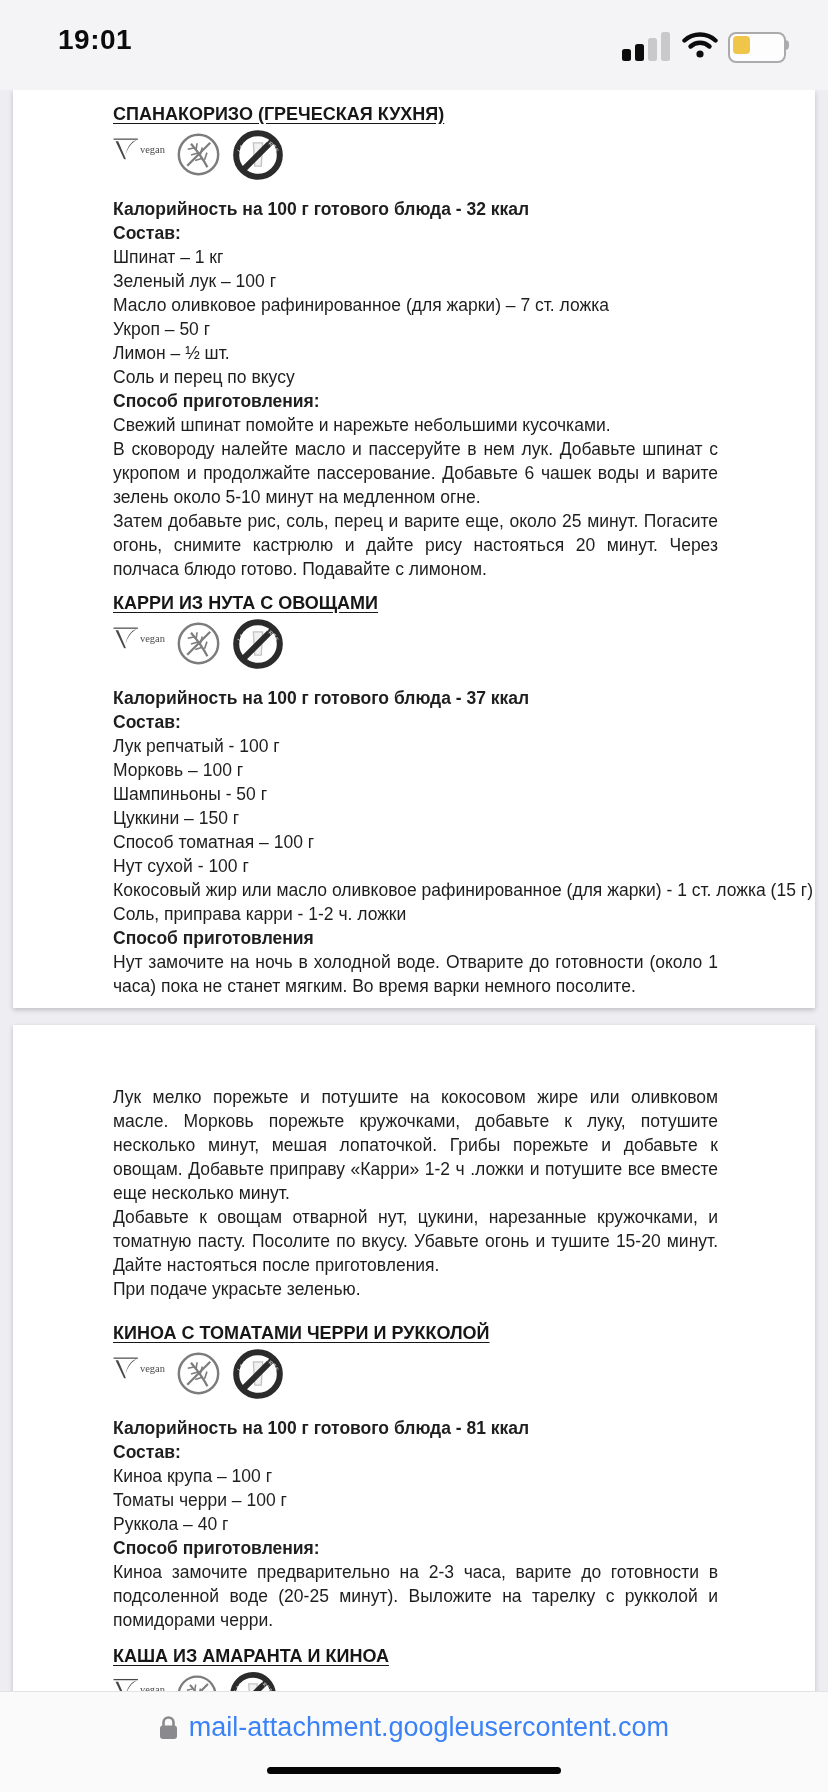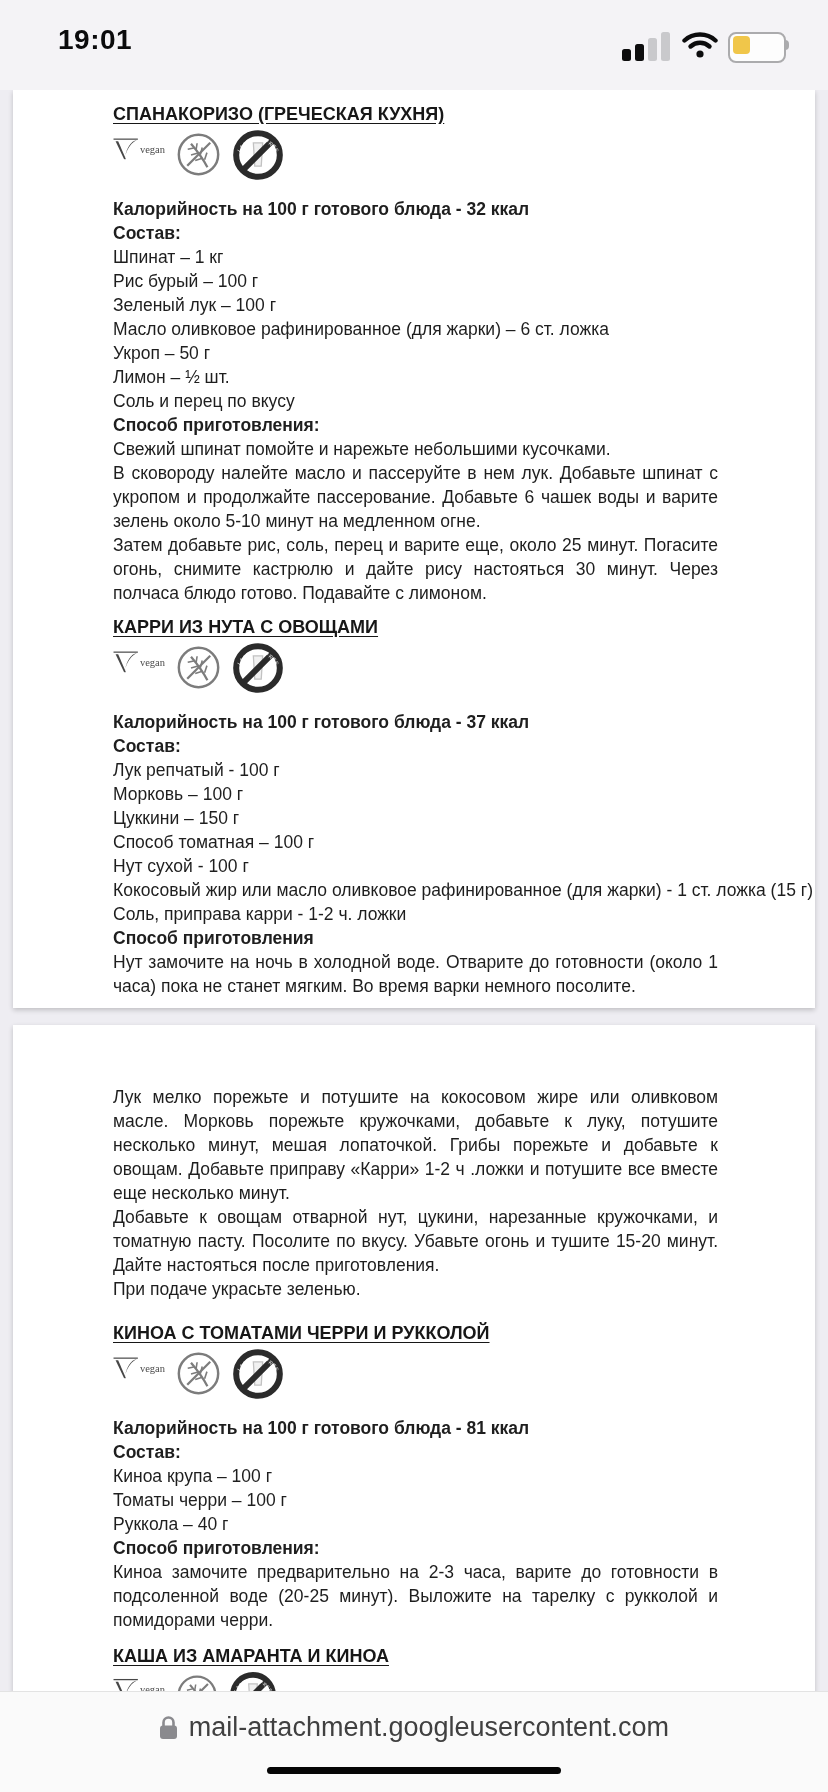--- a/index.html
+++ b/index.html
@@ -36,21 +36,21 @@
   .ic-vegan svg{width:48px;height:40px;}
   .vegan-word{font-size:10.5px;line-height:11px;color:#4a4a4a;font-family:"Liberation Serif",serif;}
   .ic-gluten svg{width:45px;height:45px;margin-top:3px;}
   .ic-lactose svg{width:52px;height:52px;}
   .recipe-amaranth .ic-vegan svg{height:37px;}
   .recipe-amaranth .ic-gluten svg{width:42px;height:42px;}
   .recipe-amaranth .ic-lactose svg{width:48px;height:48px;}
   
   .url-bar{position:absolute;left:0;bottom:0;width:100%;height:100px;background:#fafafa;border-top:1px solid rgba(0,0,0,.09);z-index:5;}
   .url-inner{display:flex;justify-content:center;align-items:center;gap:11px;padding-top:20px;}
-  .url-text{font-size:27px;color:#404040;}
+  .url-text{font-size:27px;color:#3b82f6;}
   .home-indicator{position:absolute;left:50%;transform:translateX(-50%);bottom:18px;width:294px;height:7px;background:#050505;border-radius:4px;z-index:6;}
 </style>
 </head>
 <body>
 
 <svg width="0" height="0" style="position:absolute">
   <defs>
     <symbol id="sym-vegan" viewBox="0 0 52 42">
       <rect x="1" y="0.5" width="47" height="2.6" fill="#474747"></rect>
       <path d="M5 6 L21.5 41 L25 41 L10 6 Z" fill="#474747"></path>
@@ -113,30 +113,29 @@
               <circle cx="28" cy="28" r="23.5" fill="none" stroke="#2b2b2b" stroke-width="6.5"></circle>
               <path d="M23 15 l1.5 25 h7 l1.5 -25 z" fill="#f1f1f1" stroke="#c2c2c2" stroke-width="1.4"></path>
               <line x1="12.5" y1="43.5" x2="43.5" y2="12.5" stroke="#2b2b2b" stroke-width="6.5"></line>
               <text font-size="5.4" fill="#ffffff" letter-spacing="0.6"><textPath href="#lfArc" startOffset="9%">LACTOSE FREE</textPath></text>
             </svg>
           </span>
         </div>
         <div class="ln b">Калорийность на 100 г готового блюда - 32 ккал</div>
         <div class="ln b">Состав:</div>
         <div class="ln">Шпинат – 1 кг</div>
-        <div class="ln">Рис бурый – 100 г</div>
         <div class="ln">Зеленый лук – 100 г</div>
-        <div class="ln">Масло оливковое рафинированное (для жарки) – 6 ст. ложка</div>
+        <div class="ln">Масло оливковое рафинированное (для жарки) – 7 ст. ложка</div>
         <div class="ln">Укроп – 50 г</div>
         <div class="ln">Лимон – ½ шт.</div>
         <div class="ln">Соль и перец по вкусу</div>
         <div class="ln b">Способ приготовления:</div>
         <p class="para">Свежий шпинат помойте и нарежьте небольшими кусочками.</p>
         <p class="para">В сковороду налейте масло и пассеруйте в нем лук. Добавьте шпинат с укропом и продолжайте пассерование. Добавьте 6 чашек воды и варите зелень около 5-10 минут на медленном огне.</p>
-        <p class="para">Затем добавьте рис, соль, перец и варите еще, около 25 минут. Погасите огонь, снимите кастрюлю и дайте рису настояться 30 минут. Через полчаса блюдо готово. Подавайте с лимоном.</p>
+        <p class="para">Затем добавьте рис, соль, перец и варите еще, около 25 минут. Погасите огонь, снимите кастрюлю и дайте рису настояться 20 минут. Через полчаса блюдо готово. Подавайте с лимоном.</p>
       </section>
 
       <section class="recipe">
         <h2 class="rtitle">КАРРИ ИЗ НУТА С ОВОЩАМИ</h2>
         <div class="icons">
           <span class="ic-vegan">
             <svg viewBox="0 0 52 42">
                 <use href="#sym-vegan"></use>
               </svg>
             <span class="vegan-word">vegan</span>
@@ -152,20 +151,21 @@
               <path d="M23 15 l1.5 25 h7 l1.5 -25 z" fill="#f1f1f1" stroke="#c2c2c2" stroke-width="1.4"></path>
               <line x1="12.5" y1="43.5" x2="43.5" y2="12.5" stroke="#2b2b2b" stroke-width="6.5"></line>
               <text font-size="5.4" fill="#ffffff" letter-spacing="0.6"><textPath href="#lfArc" startOffset="9%">LACTOSE FREE</textPath></text>
             </svg>
           </span>
         </div>
         <div class="ln b">Калорийность на 100 г готового блюда - 37 ккал</div>
         <div class="ln b">Состав:</div>
         <div class="ln">Лук репчатый -  100 г</div>
         <div class="ln">Морковь – 100 г</div>
+        <div class="ln">Шампиньоны -  50 г</div>
         <div class="ln">Цуккини – 150 г</div>
         <div class="ln">Способ томатная – 100 г</div>
         <div class="ln">Нут сухой - 100 г</div>
         <div class="ln">Кокосовый жир или масло оливковое рафинированное (для жарки) - 1 ст. ложка (15 г)</div>
         <div class="ln">Соль, приправа карри -  1-2 ч. ложки</div>
         <div class="ln b">Способ приготовления</div>
         <p class="para">Нут замочите на ночь в холодной воде. Отварите до готовности (около 1 часа) пока не станет мягким. Во время варки немного посолите.</p>
       </section>
     </div>
 

